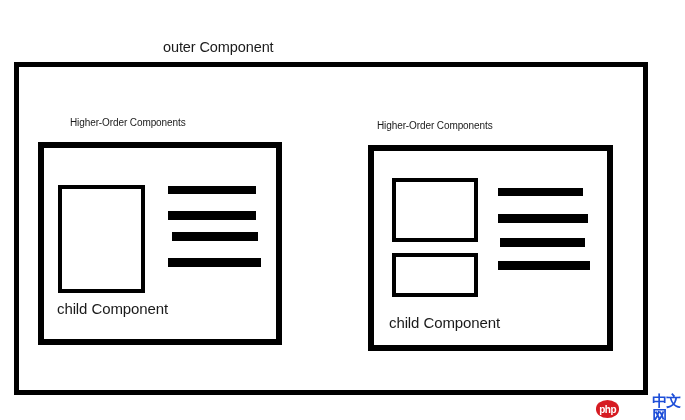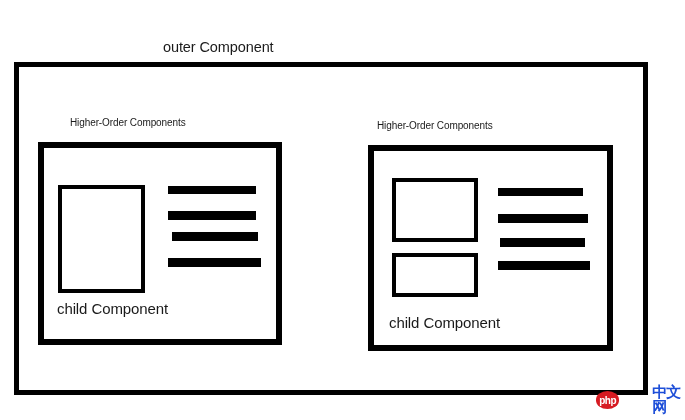--- a/index.html
+++ b/index.html
@@ -116,21 +116,21 @@
   
   #bar-r1 { left: 498px; top: 188px; width: 85px; height: 8px; }
   #bar-r2 { left: 498px; top: 214px; width: 90px; height: 9px; }
   #bar-r3 { left: 500px; top: 238px; width: 85px; height: 9px; }
   #bar-r4 { left: 498px; top: 261px; width: 92px; height: 9px; }
 
   
   #watermark {
     position: absolute;
     left: 596px;
-    top: 390px;
+    top: 399px;
     height: 20px;
     display: flex;
     align-items: center;
     gap: 2px;
   }
   #watermark-php {
     width: 30px;
     height: 18px;
     border-radius: 50%;
     background: #d61b22;

